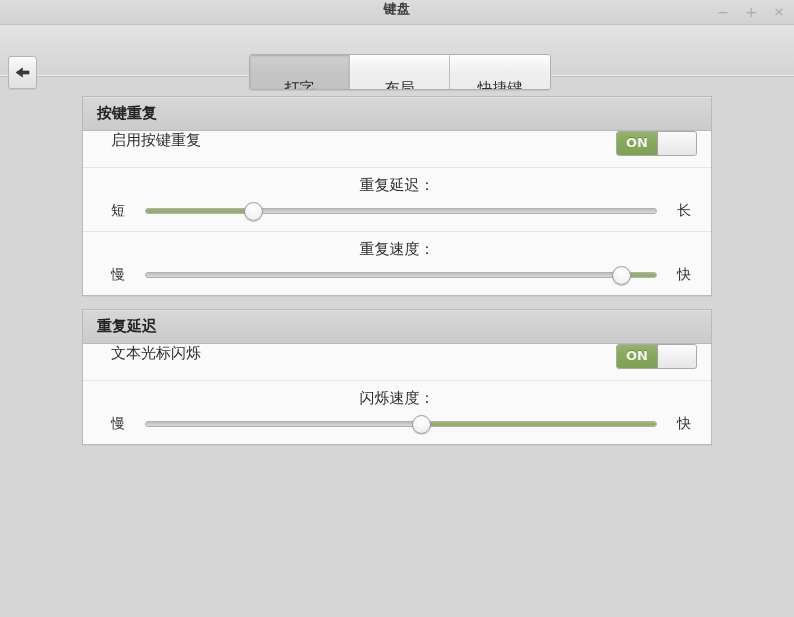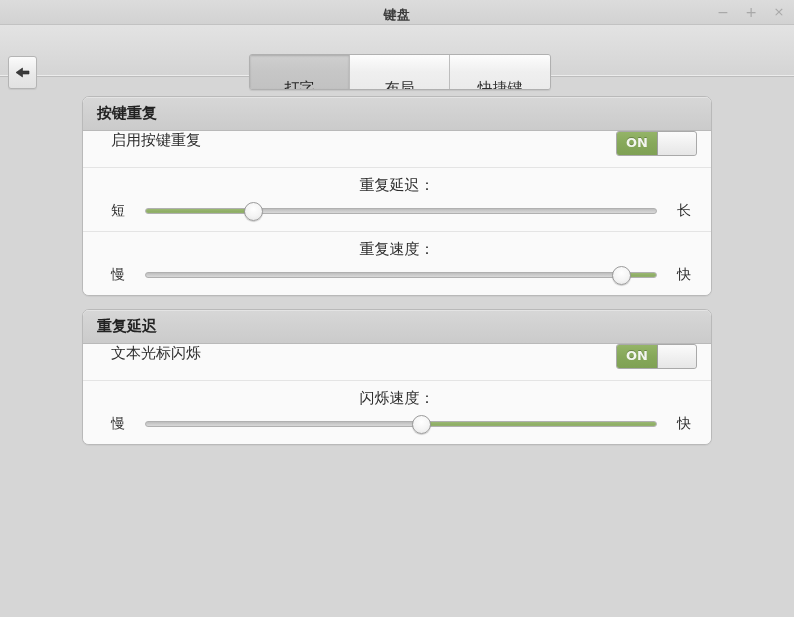--- a/index.html
+++ b/index.html
@@ -17,21 +17,21 @@
     -webkit-font-smoothing: antialiased;
   }
 
   
   .titlebar {
     position: relative;
     height: 24px;
     background: linear-gradient(to bottom, #dcdcdc 0%, #d2d2d2 100%);
     border-bottom: 1px solid #c2c2c2;
     display: flex;
-    align-items: flex-end;
+    align-items: flex-start;
     justify-content: center;
   }
   .window-title {
     font-size: 13px;
     font-weight: bold;
     color: #3b3b3b;
     letter-spacing: 0.5px;
   }
   .window-controls {
     position: absolute;
@@ -116,21 +116,21 @@
   }
 
   
   .content {
     padding: 19px 0 0 0;
   }
   .panel {
     width: 628px;
     margin: 0 auto 13px auto;
     border: 1px solid #b9b9b9;
-    border-radius: 7px;
+    border-radius: 0;
     background: #fafafa;
     box-shadow: 0 1px 1px rgba(0,0,0,0.05);
     overflow: hidden;
   }
   .panel-header {
     height: 33px;
     line-height: 33px;
     padding: 0 0 0 14px;
     font-size: 15px;
     font-weight: bold;

